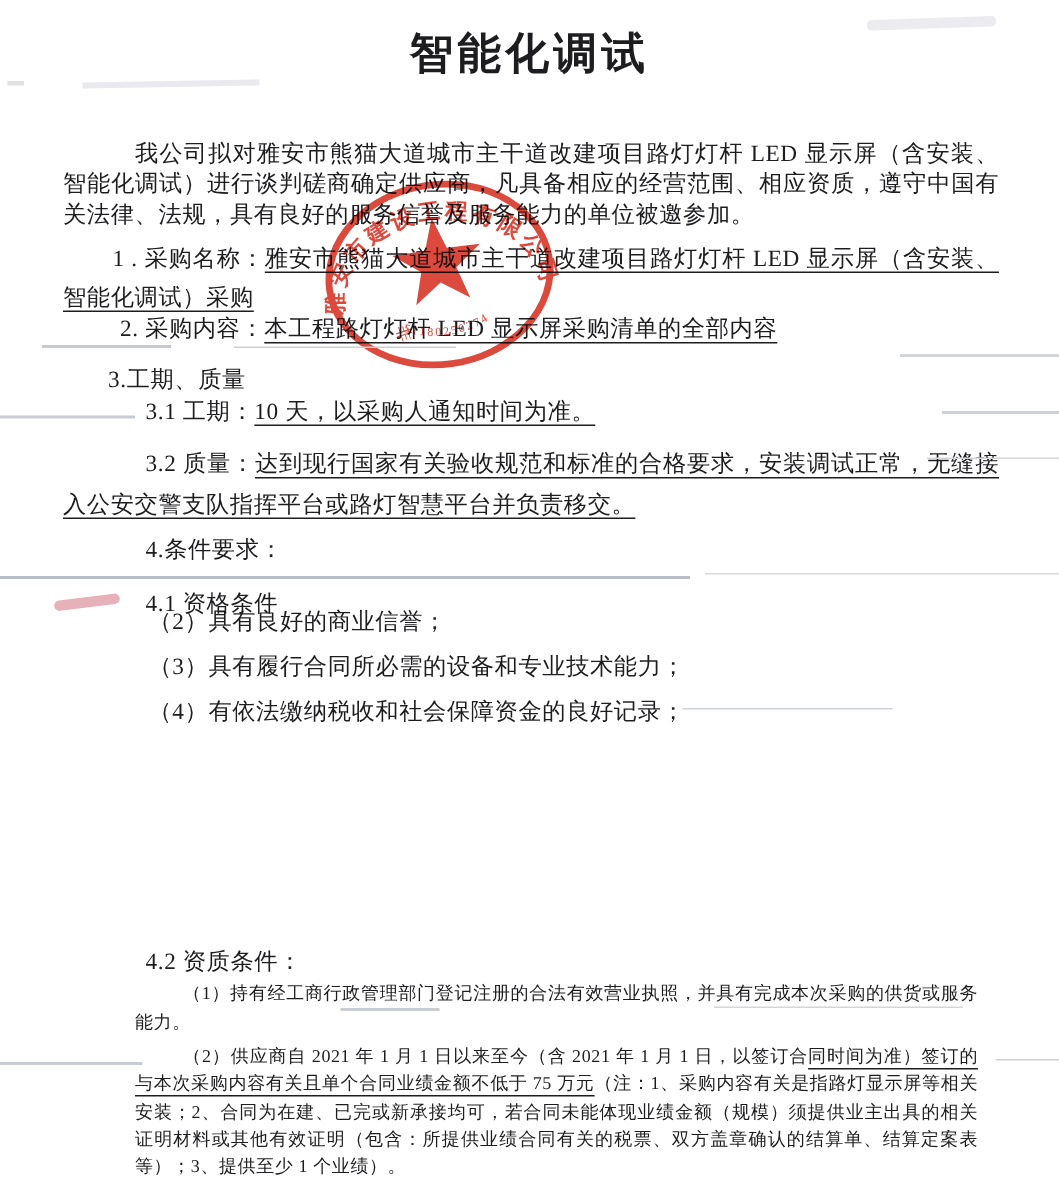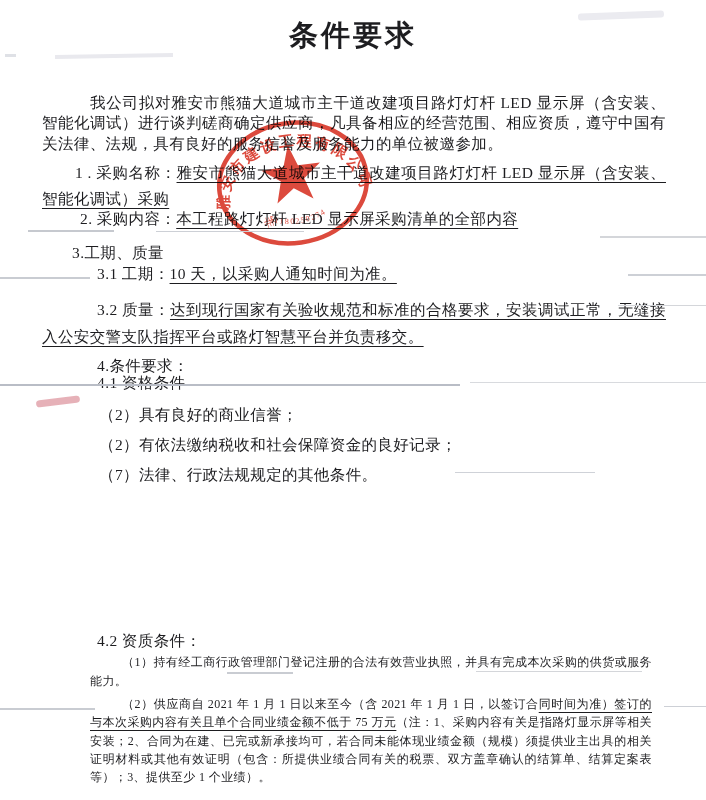--- a/index.html
+++ b/index.html
@@ -16,21 +16,21 @@
     position:absolute;top:16px;left:0;right:0;
     text-align:center;font-size:29px;font-weight:bold;letter-spacing:3px;
   }
   .intro{top:77px;line-height:20.5px;text-indent:48px;}
   .item1{top:144px;line-height:26px;text-indent:33px;}
   .item2{top:193px;text-indent:38px;}
   .item3{top:227px;text-indent:30px;}
   .item31{top:248px;text-indent:55px;}
   .item32{top:280px;line-height:27px;text-indent:55px;}
   .item4{top:340px;text-indent:55px;}
-  .item41{top:353px;text-indent:55px;margin-top:20px;}
+  .item41{top:372px;text-indent:55px;margin-top:20px;}
   .quals{top:405px;}
   .qual-row{padding-left:57px;line-height:19px;margin-bottom:11.2px;letter-spacing:.4px;}
   .item42{top:615px;text-indent:55px;}
   .cred{left:90px;right:54px;font-size:12px;}
   .cred1{top:641px;line-height:18.5px;text-indent:32px;}
   .cred2{top:683px;line-height:18.3px;text-indent:32px;}
   .u{text-decoration:underline;text-underline-offset:3.5px;text-decoration-thickness:1px;}
 
   
   .seal{
@@ -54,42 +54,42 @@
   .a11{top:708px;left:0;width:95px;height:2px;background:#c9ccd2;}
   .a12{top:706px;left:664px;width:42px;height:1px;background:#cdd0d6;}
   .pink1{top:398px;left:36px;width:44px;height:7px;background:#e2a3ab;border-radius:4px;transform:rotate(-7deg);opacity:.85;}
   .smudge1{top:54px;left:55px;width:118px;height:4px;background:#e9e9ee;transform:rotate(-1deg);}
   .smudge2{top:12px;left:578px;width:86px;height:7px;background:#ebebf0;transform:rotate(-2deg);border-radius:3px;}
   .smudge3{top:54px;left:5px;width:11px;height:3px;background:#dfe1e6;}
 </style>
 </head>
 <body>
 
-<div class="title">条件要求</div>
+<div class="title">智能化调试</div>
 
 <p class="block intro">我公司拟对雅安市熊猫大道城市主干道改建项目路灯灯杆 LED 显示屏（含安装、智能化调试）进行谈判磋商确定供应商，凡具备相应的经营范围、相应资质，遵守中国有关法律、法规，具有良好的服务信誉及服务能力的单位被邀参加。</p>
 
 <p class="block item1"><span>1 . 采购名称：</span><span class="u">雅安市熊猫大道城市主干道改建项目路灯灯杆 LED 显示屏（含安装、智能化调试）采购</span></p>
 
 <p class="block item2"><span>2.  采购内容：</span><span class="u">本工程路灯灯杆 LED 显示屏采购清单的全部内容</span></p>
 
 <p class="block item3">3.工期、质量</p>
 
 <p class="block item31"><span>3.1 工期：</span><span class="u">10 天，以采购人通知时间为准。</span></p>
 
 <p class="block item32"><span>3.2 质量：</span><span class="u">达到现行国家有关验收规范和标准的合格要求，安装调试正常，无缝接入公安交警支队指挥平台或路灯智慧平台并负责移交。</span></p>
 
 <p class="block item4">4.条件要求：</p>
 
 <p class="block item41">4.1 资格条件</p>
 
 <div class="block quals">
   <div class="qual-row">（2）具有良好的商业信誉；</div>
-  <div class="qual-row">（2）有依法缴纳税收和社会保障资金的良好记录；</div>
-  <div class="qual-row">（7）法律、行政法规规定的其他条件。</div>
+  <div class="qual-row">（3）具有履行合同所必需的设备和专业技术能力；</div>
+  <div class="qual-row">（4）有依法缴纳税收和社会保障资金的良好记录；</div>
 </div>
 
 <p class="block item42">4.2 资质条件：</p>
 
 <p class="block cred cred1">（1）持有经工商行政管理部门登记注册的合法有效营业执照，并具有完成本次采购的供货或服务能力。</p>
 
 <p class="block cred cred2"><span>（2）供应商自 2021 年 1 月 1 日以来至今（含 2021 年 1 月 1 日，以签订合</span><span class="u">同时间为准）签订的与本次采购内容有关且单个合同业绩金额不低于 75 万元</span><span>（注：1、采购内容有关是指路灯显示屏等相关安装；2、合同为在建、已完或新承接均可，若合同未能体现业绩金额（规模）须提供业主出具的相关证明材料或其他有效证明（包含：所提供业绩合同有关的税票、双方盖章确认的结算单、结算定案表等）；3、提供至少 1 个业绩）。</span></p>
 
 <svg class="seal" viewBox="0 0 164 146" aria-hidden="true">
   <g transform="rotate(-8 82 73)">

